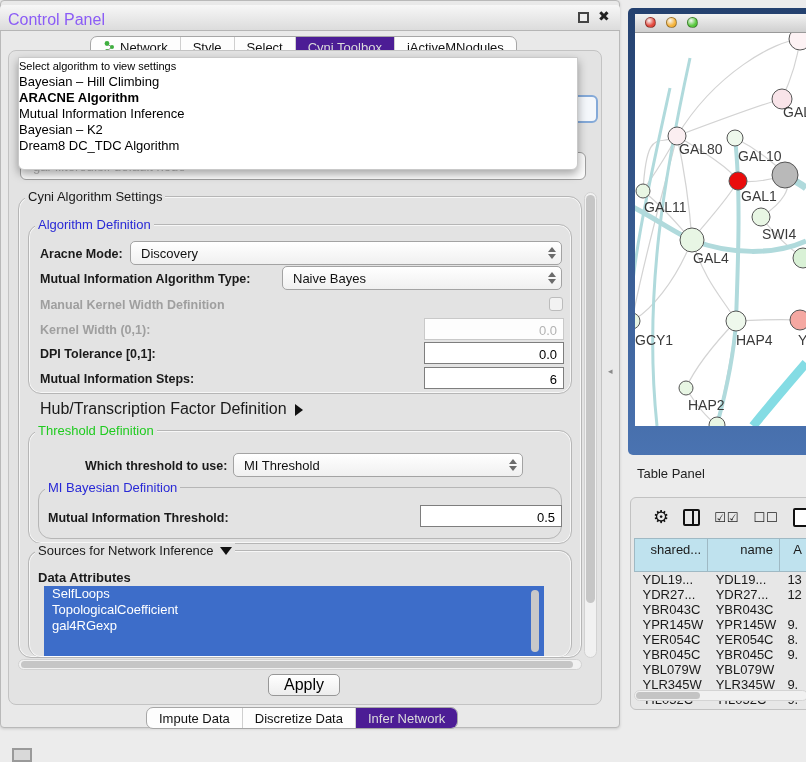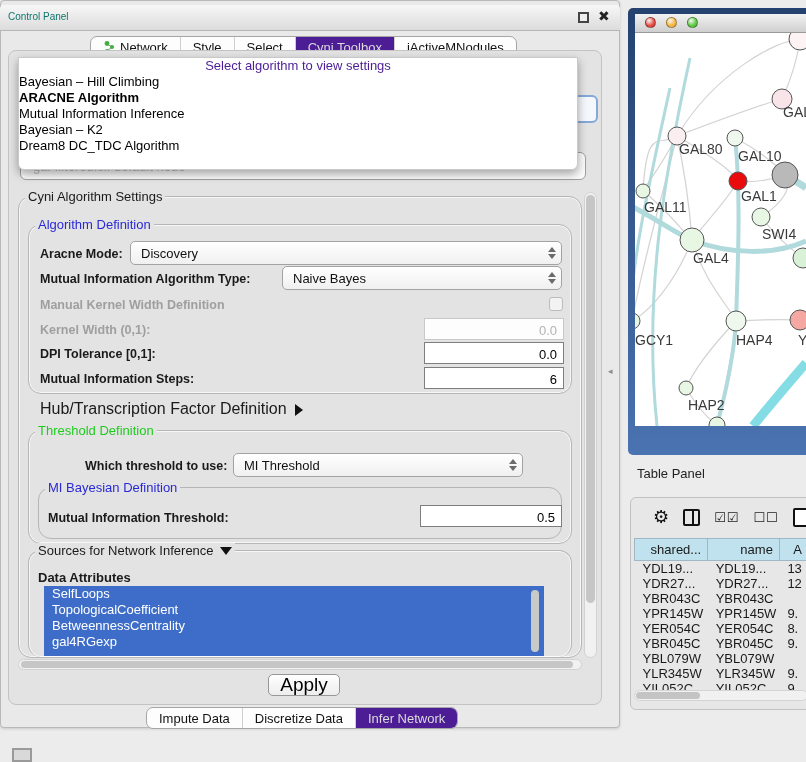--- a/index.html
+++ b/index.html
@@ -9,21 +9,21 @@
     background:#ececec; position:relative; overflow:hidden; font-size:13px; color:#1a1a1a;
   }
   .abs { position:absolute; }
 
   
   .cp-window { left:0; top:5; width:620px; height:728px; background:#e9e9e9;
     border:1px solid #b9b9b9; border-radius:4px; box-shadow:0 1px 3px rgba(0,0,0,.15); }
   .cp-titlebar { left:0; top:5px; width:620px; height:26px;
     background:linear-gradient(#f7f7f7,#dcdcdc); border-bottom:1px solid #b5b5b5;
     border-radius:4px 4px 0 0; }
-  .cp-title { left:8px; top:11px; font-size:10px; color:#0f766e; }
+  .cp-title { left:8px; top:11px; font-size:16px; color:#8b5cf6; }
   .win-float { left:578px; top:12px; width:11px; height:11px; border:2px solid #444; background:#eee; }
   .win-close { left:598px; top:8px; font-size:14px; font-weight:bold; color:#222; }
 
   
   .seg { display:flex; align-items:stretch; background:#fdfdfd; border:1px solid #a6a6a6;
     border-radius:7px; overflow:hidden; height:22px; }
   .seg .tab { display:flex; align-items:center; gap:4px; padding:0 12px; font-size:13px;
     color:#111; border-right:1px solid #cfcfcf; white-space:nowrap; }
   .seg .tab:last-child { border-right:none; }
   .seg .tab.sel { background:#4c1d95; color:#dcdcdc; }
@@ -38,21 +38,21 @@
   .bg-combo { left:20px; top:152px; width:566px; height:28px; background:#fbfbfb;
     border:1px solid #9f9f9f; border-radius:6px; z-index:2; }
   .bg-combo span { position:absolute; left:12px; top:6px; color:#b9b9b9; font-size:13px; }
   .bg-combo-focus { left:568px; top:95px; width:30px; height:28px; border:2px solid #84a9d8;
     border-radius:6px; background:#f4f7fb; z-index:2; }
 
   
   .dropdown { left:18px; top:57px; width:560px; height:113px; background:#fff;
     border:1px solid #c9c9c9; border-radius:0 0 6px 6px;
     box-shadow:0 4px 10px rgba(0,0,0,.35); z-index:5; }
-  .dd-hint { text-align:center; color:#4c1d95; font-size:13px; height:16px; line-height:16px; }
+  .dd-hint { text-align:left; color:#000000; font-size:11px; height:16px; line-height:16px; }
   .dd-item { font-size:13px; height:16px; line-height:16px; color:#000; white-space:nowrap; }
   .dd-item.bold { font-weight:bold; }
 
   
   .group { position:absolute; border:1px solid #b6b6b6; border-radius:13px;
     box-shadow:inset 0 0 0 1px rgba(255,255,255,.7); }
   .group > .legend { position:absolute; top:-8px; left:6px; background:#e3e3e3;
     padding:0 3px; font-size:13px; white-space:nowrap; }
   .legend.blue { color:#2929d6; }
   .legend.green { color:#1fcb1f; }
@@ -80,21 +80,21 @@
   .attr-item { color:#fff; font-size:13px; height:16px; line-height:16px; padding-left:8px; white-space:nowrap; }
   .list-scroll { position:absolute; width:8px; background:#c9c9c9; border-radius:4px; }
 
   .vscroll { position:absolute; width:13px; background:#f1f1f1; border:1px solid #d2d2d2; border-radius:7px; }
   .vthumb { position:absolute; left:1px; width:9px; background:#c6c6c6; border-radius:5px; }
   .hscroll { position:absolute; height:11px; background:#f1f1f1; border:1px solid #d2d2d2; border-radius:6px; }
   .hthumb { position:absolute; top:1px; height:7px; background:#c6c6c6; border-radius:4px; }
 
   .apply-btn { left:268px; top:674px; width:72px; height:22px;
     background:linear-gradient(#ffffff,#ededed); border:1px solid #979797; border-radius:5px;
-    font-size:19px; text-align:center; line-height:20px; }
+    font-size:16px; text-align:center; line-height:20px; }
 
   .hub-arrow { display:inline-block; width:0; height:0; border-top:6px solid transparent;
     border-bottom:6px solid transparent; border-left:8px solid #111; margin-left:8px; vertical-align:-2px; }
   .down-arrow { display:inline-block; width:0; height:0; border-left:6px solid transparent;
     border-right:6px solid transparent; border-top:8px solid #111; margin-left:6px; vertical-align:0px; }
 
   .panel-float-icon { left:12px; top:748px; width:20px; height:14px; border:2px solid #9a9a9a; background:#d9d9d9; }
   .splitter-arrow { left:608px; top:366px; font-size:9px; color:#8a8a8a; }
 
   
@@ -112,21 +112,21 @@
   .tp-toolbar { position:absolute; left:0; top:0; width:100%; height:38px; display:flex;
     align-items:center; gap:14px; padding-left:22px; }
   .gear { font-size:18px; color:#111; }
   .col-icon { width:17px; height:17px; border:2px solid #111; border-radius:2px; position:relative; }
   .col-icon::after { content:""; position:absolute; left:50%; top:0; width:2px; height:100%; background:#111; }
   .cb-pair { font-size:13px; color:#222; letter-spacing:1px; }
   .doc-icon { width:15px; height:19px; border:2px solid #111; border-radius:2px; background:#fff; }
 
   table.nt { border-collapse:collapse; position:absolute; left:3px; top:40px; table-layout:fixed; }
   table.nt th { background:#bfe2ee; border:1px solid #9fb9c4; font-weight:normal; font-size:13px;
-    text-align:right; padding:3px 6px 3px 2px; white-space:nowrap; overflow:hidden; }
+    text-align:right; padding:3px 6px 14px 2px; white-space:nowrap; overflow:hidden; }
   table.nt td { font-size:13px; padding:0 2px 0 8px; height:14px; white-space:nowrap; overflow:hidden; }
   .tp-hscroll { position:absolute; left:3px; top:192px; width:174px; height:11px;
     background:#f1f1f1; border:1px solid #d4d4d4; border-radius:6px; }
   .tp-hthumb { position:absolute; left:1px; top:1px; width:64px; height:7px; background:#c4c4c4; border-radius:4px; }
 </style>
 </head>
 <body>
 
 <div class="abs cp-window"></div>
 <div class="abs cp-titlebar"></div>
@@ -239,21 +239,20 @@
 <div class="group" style="left:28px; top:550px; width:544px; height:107px; border-bottom:none;">
   <span class="legend" style="display:flex; align-items:center;">
     <span>Sources for Network Inference</span>
     <span class="down-arrow"></span>
   </span>
 </div>
 <div class="lbl b" style="left:38px; top:570px; font-size:13px;">Data Attributes</div>
 <div class="attr-list" style="left:44px; top:586px; width:500px; height:70px;" id="attrList">
     <div class="attr-item">SelfLoops</div>
     <div class="attr-item">TopologicalCoefficient</div>
-    <div class="attr-item">BetweennessCentrality</div>
     <div class="attr-item">gal4RGexp</div>
   </div>
 <div class="list-scroll" style="left:531px; top:590px; height:62px;"></div>
 
 <div class="vscroll" style="left:584px; top:192px; height:466px;">
   <div class="vthumb" style="top:2px; height:408px;"></div>
 </div>
 <div class="hscroll" style="left:18px; top:659px; width:564px;">
   <div class="hthumb" style="left:2px; width:552px;"></div>
 </div>

